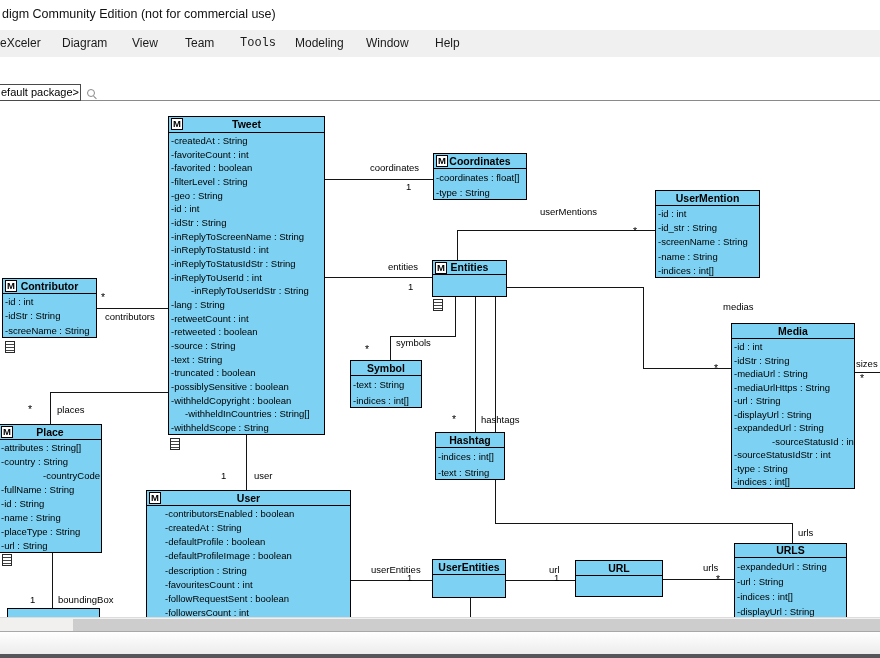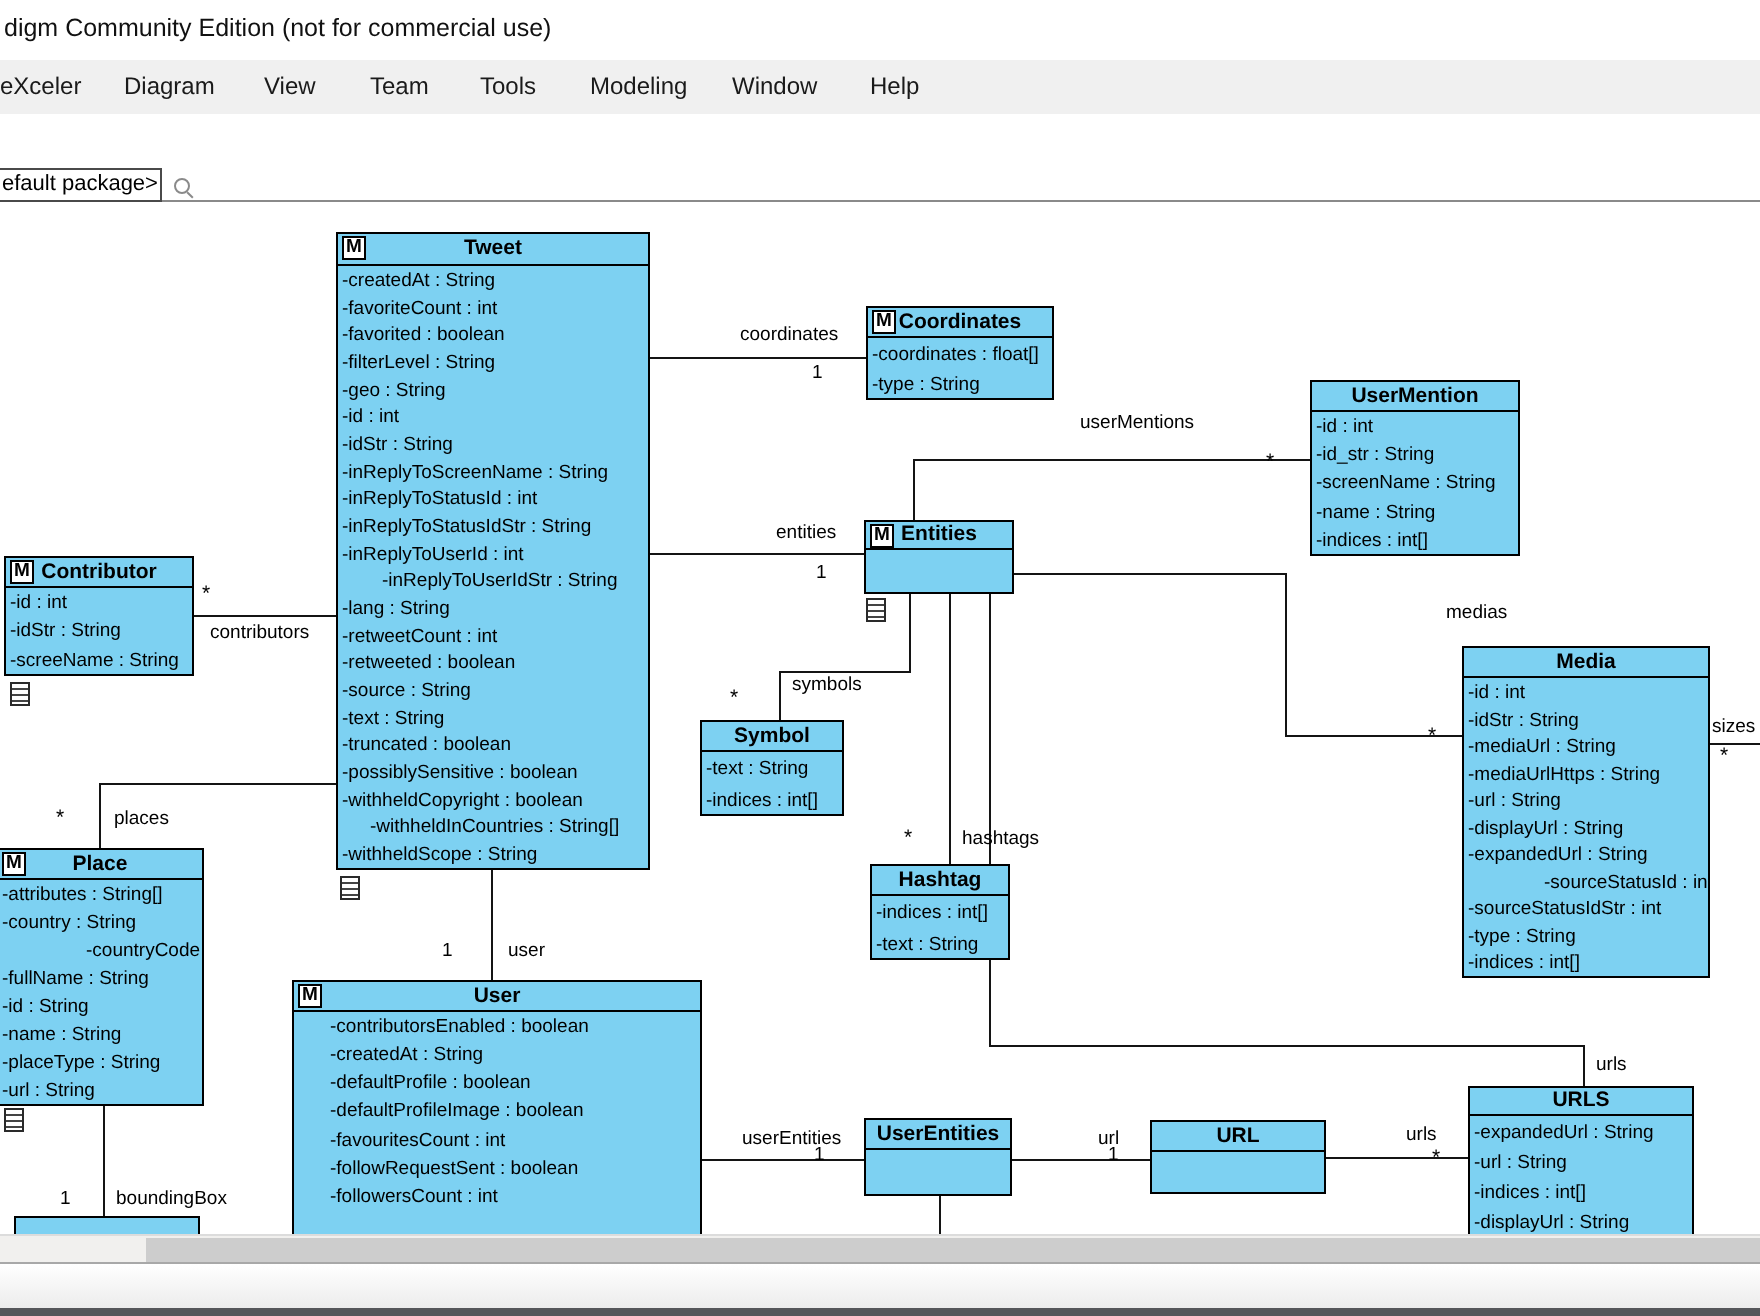--- a/index.html
+++ b/index.html
@@ -40,21 +40,21 @@
 
 <div class="titlebar">
   <span>digm Community Edition (not for commercial use)</span>
 </div>
 
 <div class="menubar" id="menubar">
     <span class="menu-item" style="left: 0px;">eXceler</span>
     <span class="menu-item" style="left: 62px;">Diagram</span>
     <span class="menu-item" style="left: 132px;">View</span>
     <span class="menu-item" style="left: 185px;">Team</span>
-    <span class="menu-item" style="left: 240px;">Tools</span>
+    <span class="menu-item" style="left: 240px; font-family: Liberation Mono, monospace;">Tools</span>
     <span class="menu-item" style="left: 295px;">Modeling</span>
     <span class="menu-item" style="left: 366px;">Window</span>
     <span class="menu-item" style="left: 435px;">Help</span>
   </div>
 
 <div class="toolbar-gap"></div>
 
 <div class="tabbar">
   <div class="tab">efault package&gt;</div>
   <span class="magnifier"></span>
@@ -177,20 +177,21 @@
         <div class="attr-row" style="height: 14px; line-height: 14px;">-url : String</div>
       </div>
     </div>
     <div class="uml-class" style="left: 146px; top: 389px; width: 205px; height: 130px;">
       <div class="cls-header" style="height: 14px; line-height: 14px;"><span class="m-icon">M</span><span>User</span></div>
       <div class="cls-attrs" style="top: 15px; padding-left: 16px;">
         <div class="attr-row" style="height: 14.125px; line-height: 14.125px;">-contributorsEnabled : boolean</div>
         <div class="attr-row" style="height: 14.125px; line-height: 14.125px;">-createdAt : String</div>
         <div class="attr-row" style="height: 14.125px; line-height: 14.125px;">-defaultProfile : boolean</div>
         <div class="attr-row" style="height: 14.125px; line-height: 14.125px;">-defaultProfileImage : boolean</div>
+        <div class="attr-row" style="height: 14.125px; line-height: 14.125px;">-description : String</div>
         <div class="attr-row" style="height: 14.125px; line-height: 14.125px;">-favouritesCount : int</div>
         <div class="attr-row" style="height: 14.125px; line-height: 14.125px;">-followRequestSent : boolean</div>
         <div class="attr-row" style="height: 14.125px; line-height: 14.125px;">-followersCount : int</div>
       </div>
     </div>
     <div class="uml-class" style="left: 432px; top: 458px; width: 74px; height: 39px;">
       <div class="cls-header" style="height: 14px; line-height: 14px;"><span>UserEntities</span></div>
     </div>
     <div class="uml-class" style="left: 575px; top: 459px; width: 88px; height: 37px;">
       <div class="cls-header" style="height: 14px; line-height: 14px;"><span>URL</span></div>

